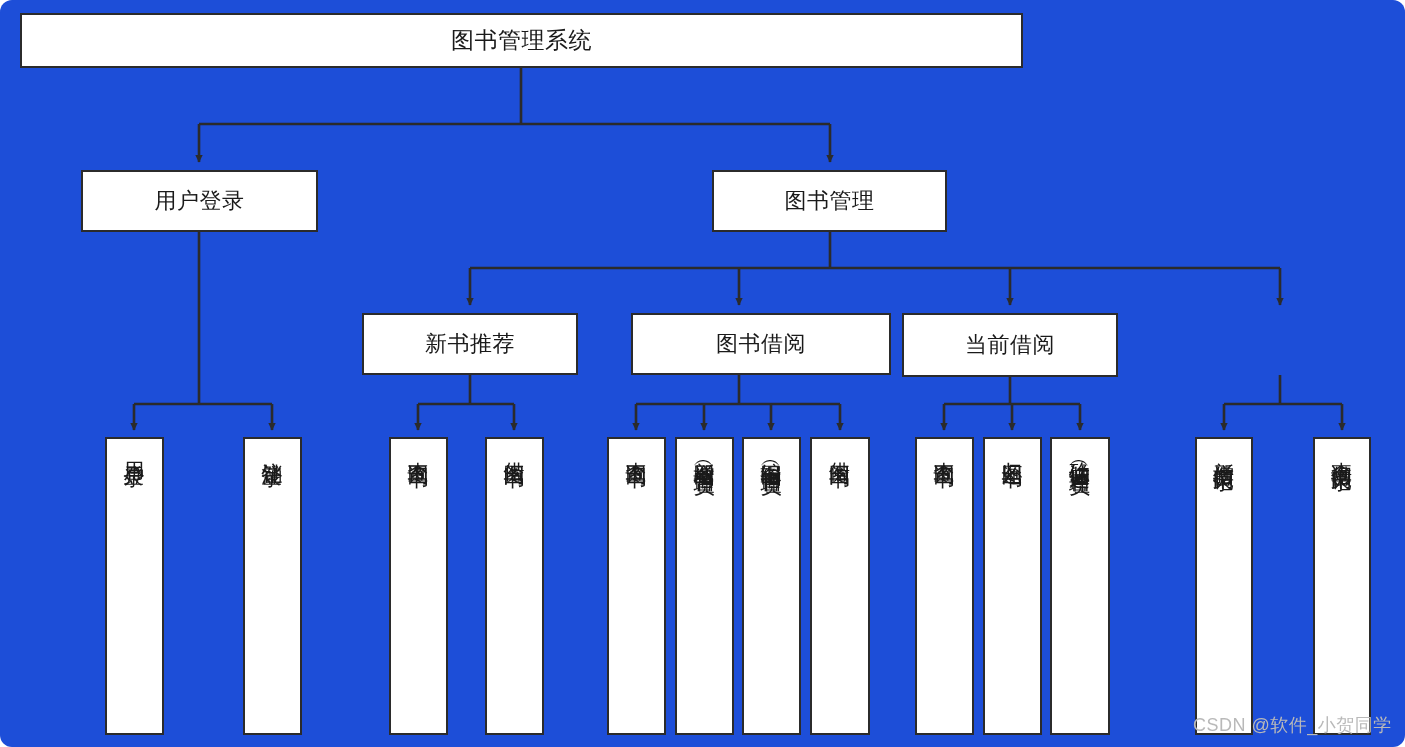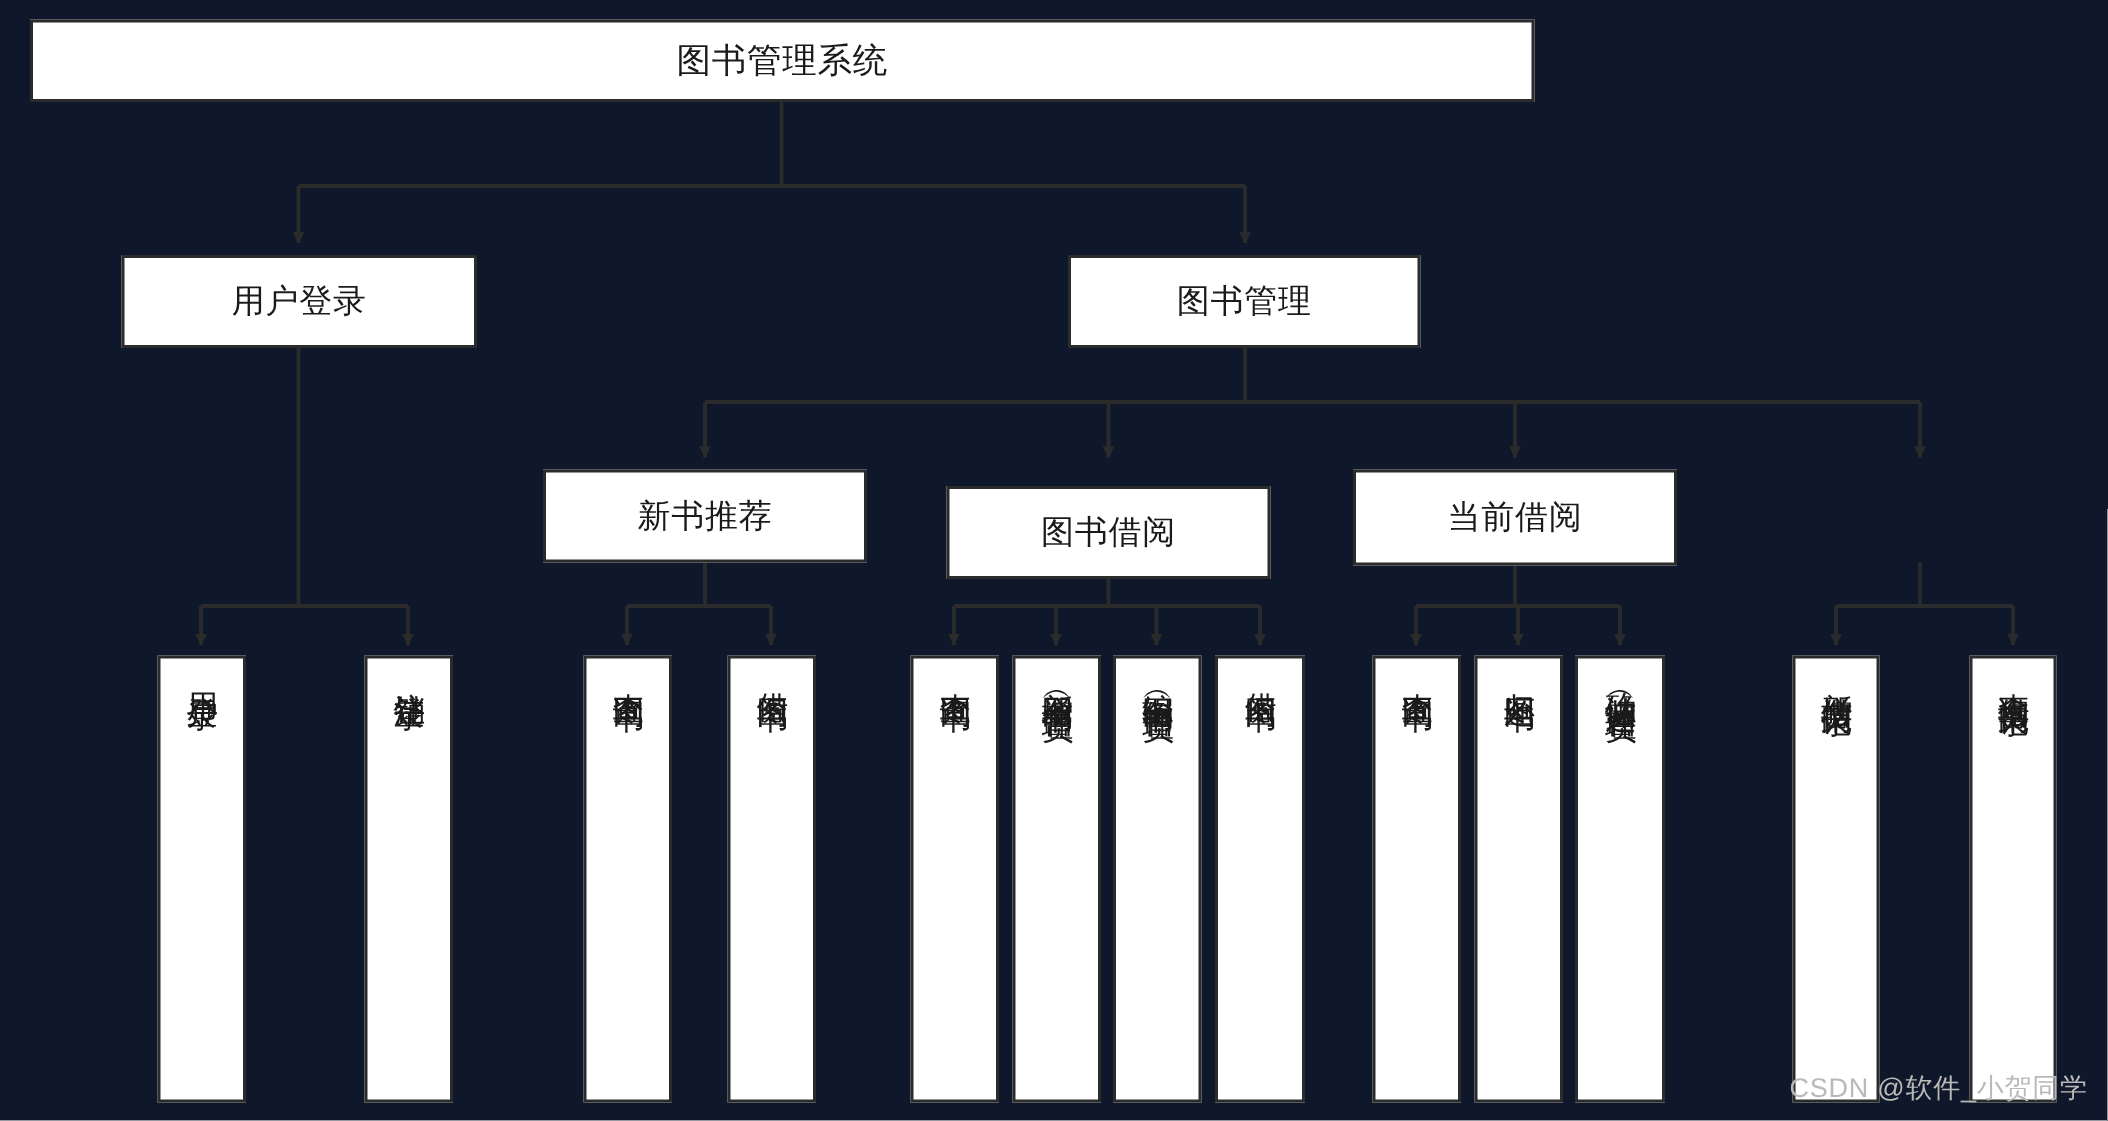--- a/index.html
+++ b/index.html
@@ -7,22 +7,23 @@
     padding: 0;
     background: #ffffff;
   }
   body {
     font-family: "Liberation Sans", "DejaVu Sans", sans-serif;
   }
   #canvas {
     position: relative;
     width: 1405px;
     height: 747px;
-    background: #0f172a;
+    background: #1d4ed8;
     overflow: hidden;
+    border-radius: 12px;
   }
   #edges {
     position: absolute;
     left: 0;
     top: 0;
     width: 1405px;
     height: 747px;
     pointer-events: none;
   }
   .node {
@@ -132,21 +133,21 @@
   <div class="node h" style="left:81px; top:170px; width:237px; height:62px;">
     <span class="label">用户登录</span>
   </div>
   <div class="node h" style="left:712px; top:170px; width:235px; height:62px;">
     <span class="label">图书管理</span>
   </div>
 
   <div class="node h" style="left:362px; top:313px; width:216px; height:62px;">
     <span class="label">新书推荐</span>
   </div>
-  <div class="node h" style="left:631px; top:313px; width:216px; height:62px;margin-top:11px;">
+  <div class="node h" style="left:631px; top:313px; width:260px; height:62px;">
     <span class="label">图书借阅</span>
   </div>
   <div class="node h" style="left:902px; top:313px; width:216px; height:64px;">
     <span class="label">当前借阅</span>
   </div>
 
   <div class="node v" style="left:105px; top:437px; width:59px; height:298px;">
     <span class="label">用户登录</span>
   </div>
   <div class="node v" style="left:243px; top:437px; width:59px; height:298px;">

